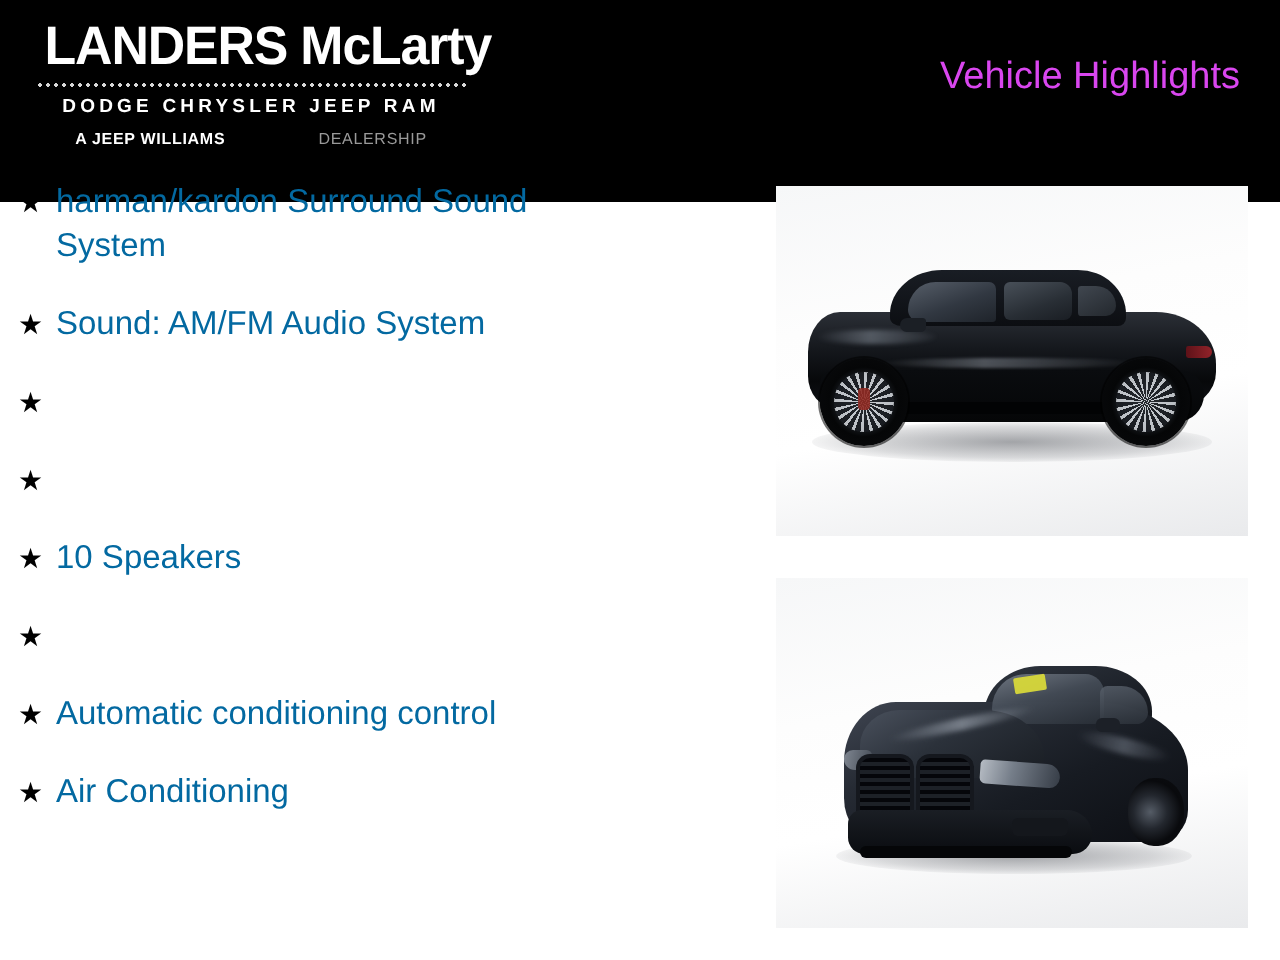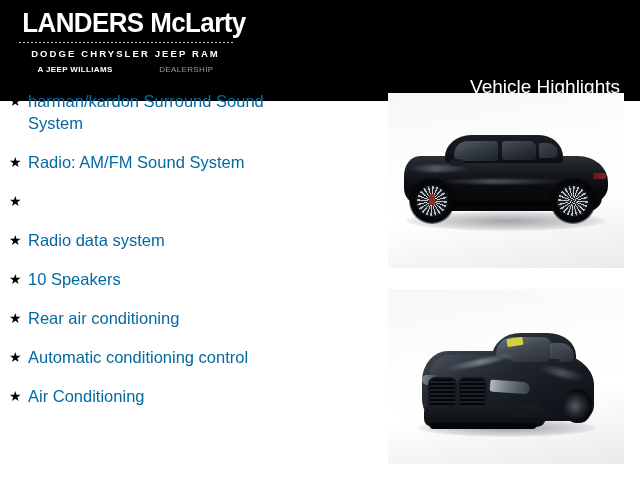--- a/index.html
+++ b/index.html
@@ -77,25 +77,24 @@
   }
   .brand-tag .tag-light {
     color: #9a9a9a;
     font-weight: normal;
     padding-left: 44px;
   }
   .header-title {
     position: absolute;
     right: 20px;
     top: 27px;
-    color: #ffffff;
+    color: #d946ef;
     font-size: 19px;
     line-height: 23px;
     white-space: nowrap;
-    margin-top: 48px;
   }
 
   
   .features {
     position: absolute;
     left: 0;
     top: 90px;
     width: 380px;
   }
   .feature-row {
@@ -410,40 +409,38 @@
 
   <div class="features">
 
     <div class="feature-row">
       <span class="feature-bullet">★</span>
       <span class="feature-label">harman/kardon Surround Sound System</span>
     </div>
 
     <div class="feature-row">
       <span class="feature-bullet">★</span>
-      <span class="feature-label">Radio: AM/FM Sound System</span>
-    </div>
-
-    <div class="feature-row">
-      <span class="feature-bullet">★</span>
-    </div>
-
-    <div class="feature-row">
-      <span class="feature-bullet">★</span>
-      <span class="feature-label">Radio data system</span>
+      <span class="feature-label">Sound: AM/FM Audio System</span>
+    </div>
+
+    <div class="feature-row">
+      <span class="feature-bullet">★</span>
+    </div>
+
+    <div class="feature-row">
+      <span class="feature-bullet">★</span>
     </div>
 
     <div class="feature-row">
       <span class="feature-bullet">★</span>
       <span class="feature-label">10 Speakers</span>
     </div>
 
     <div class="feature-row">
       <span class="feature-bullet">★</span>
-      <span class="feature-label">Rear air conditioning</span>
     </div>
 
     <div class="feature-row">
       <span class="feature-bullet">★</span>
       <span class="feature-label">Automatic conditioning control</span>
     </div>
 
     <div class="feature-row">
       <span class="feature-bullet">★</span>
       <span class="feature-label">Air Conditioning</span>

